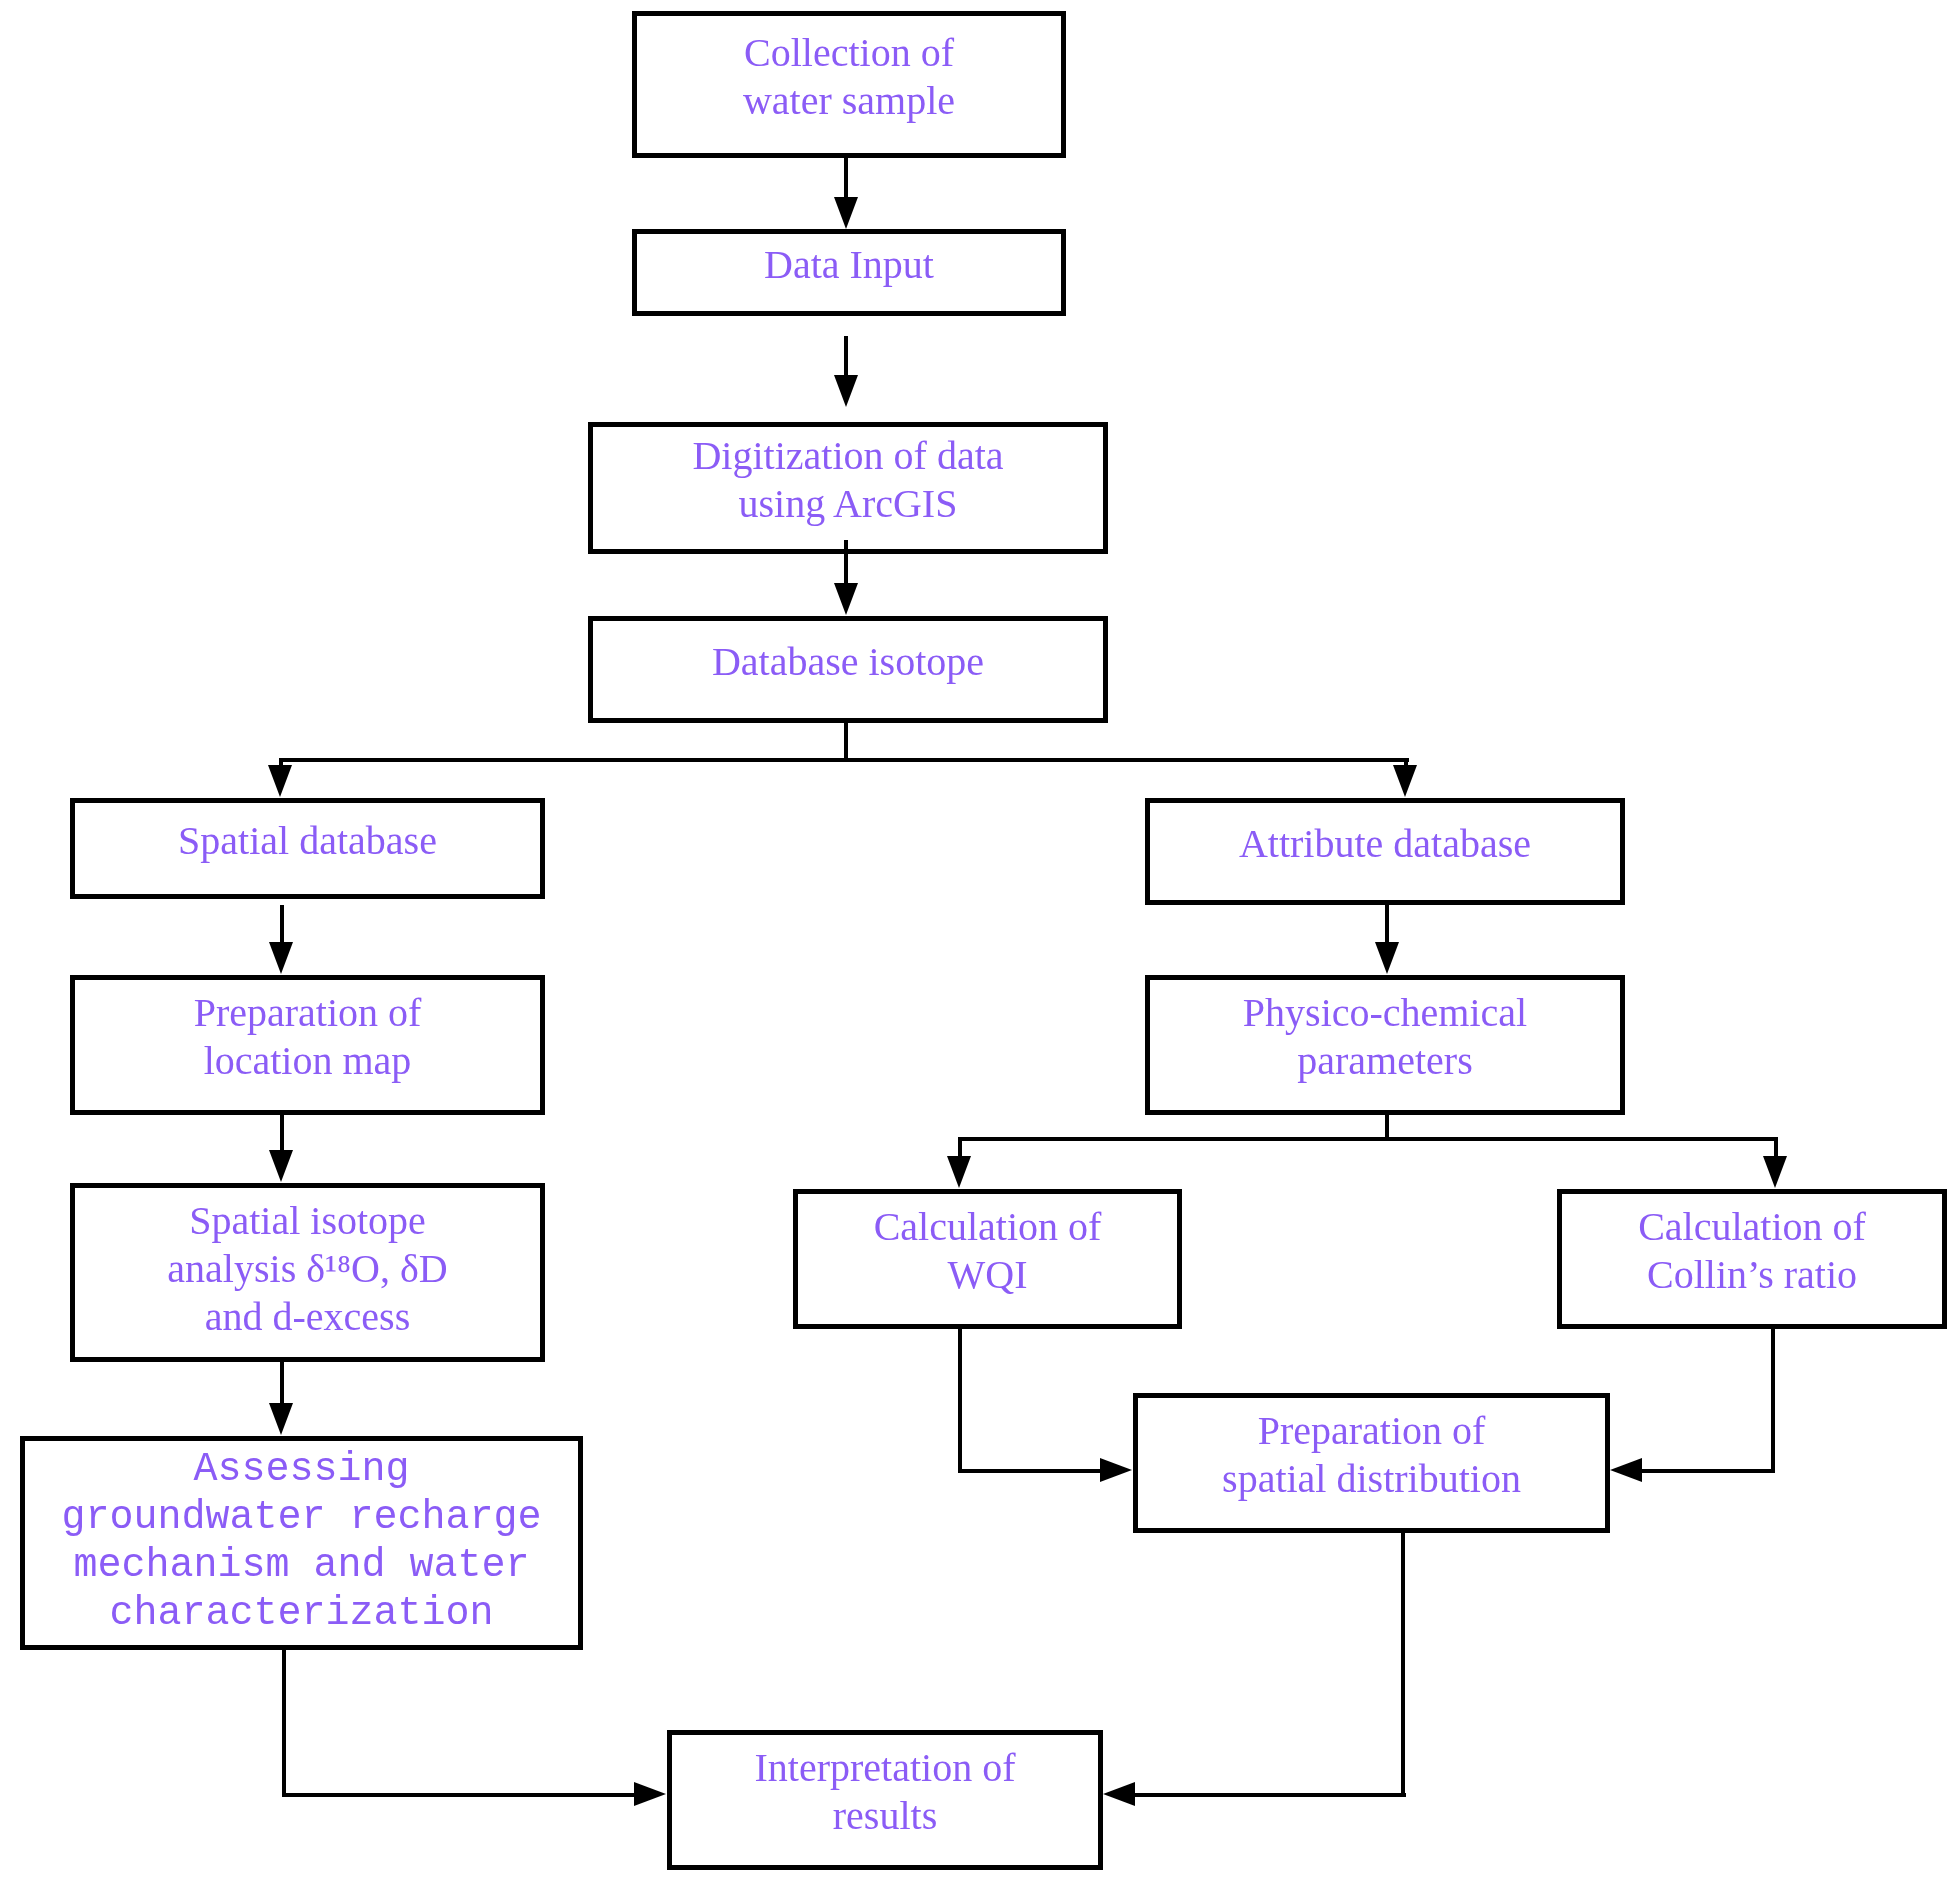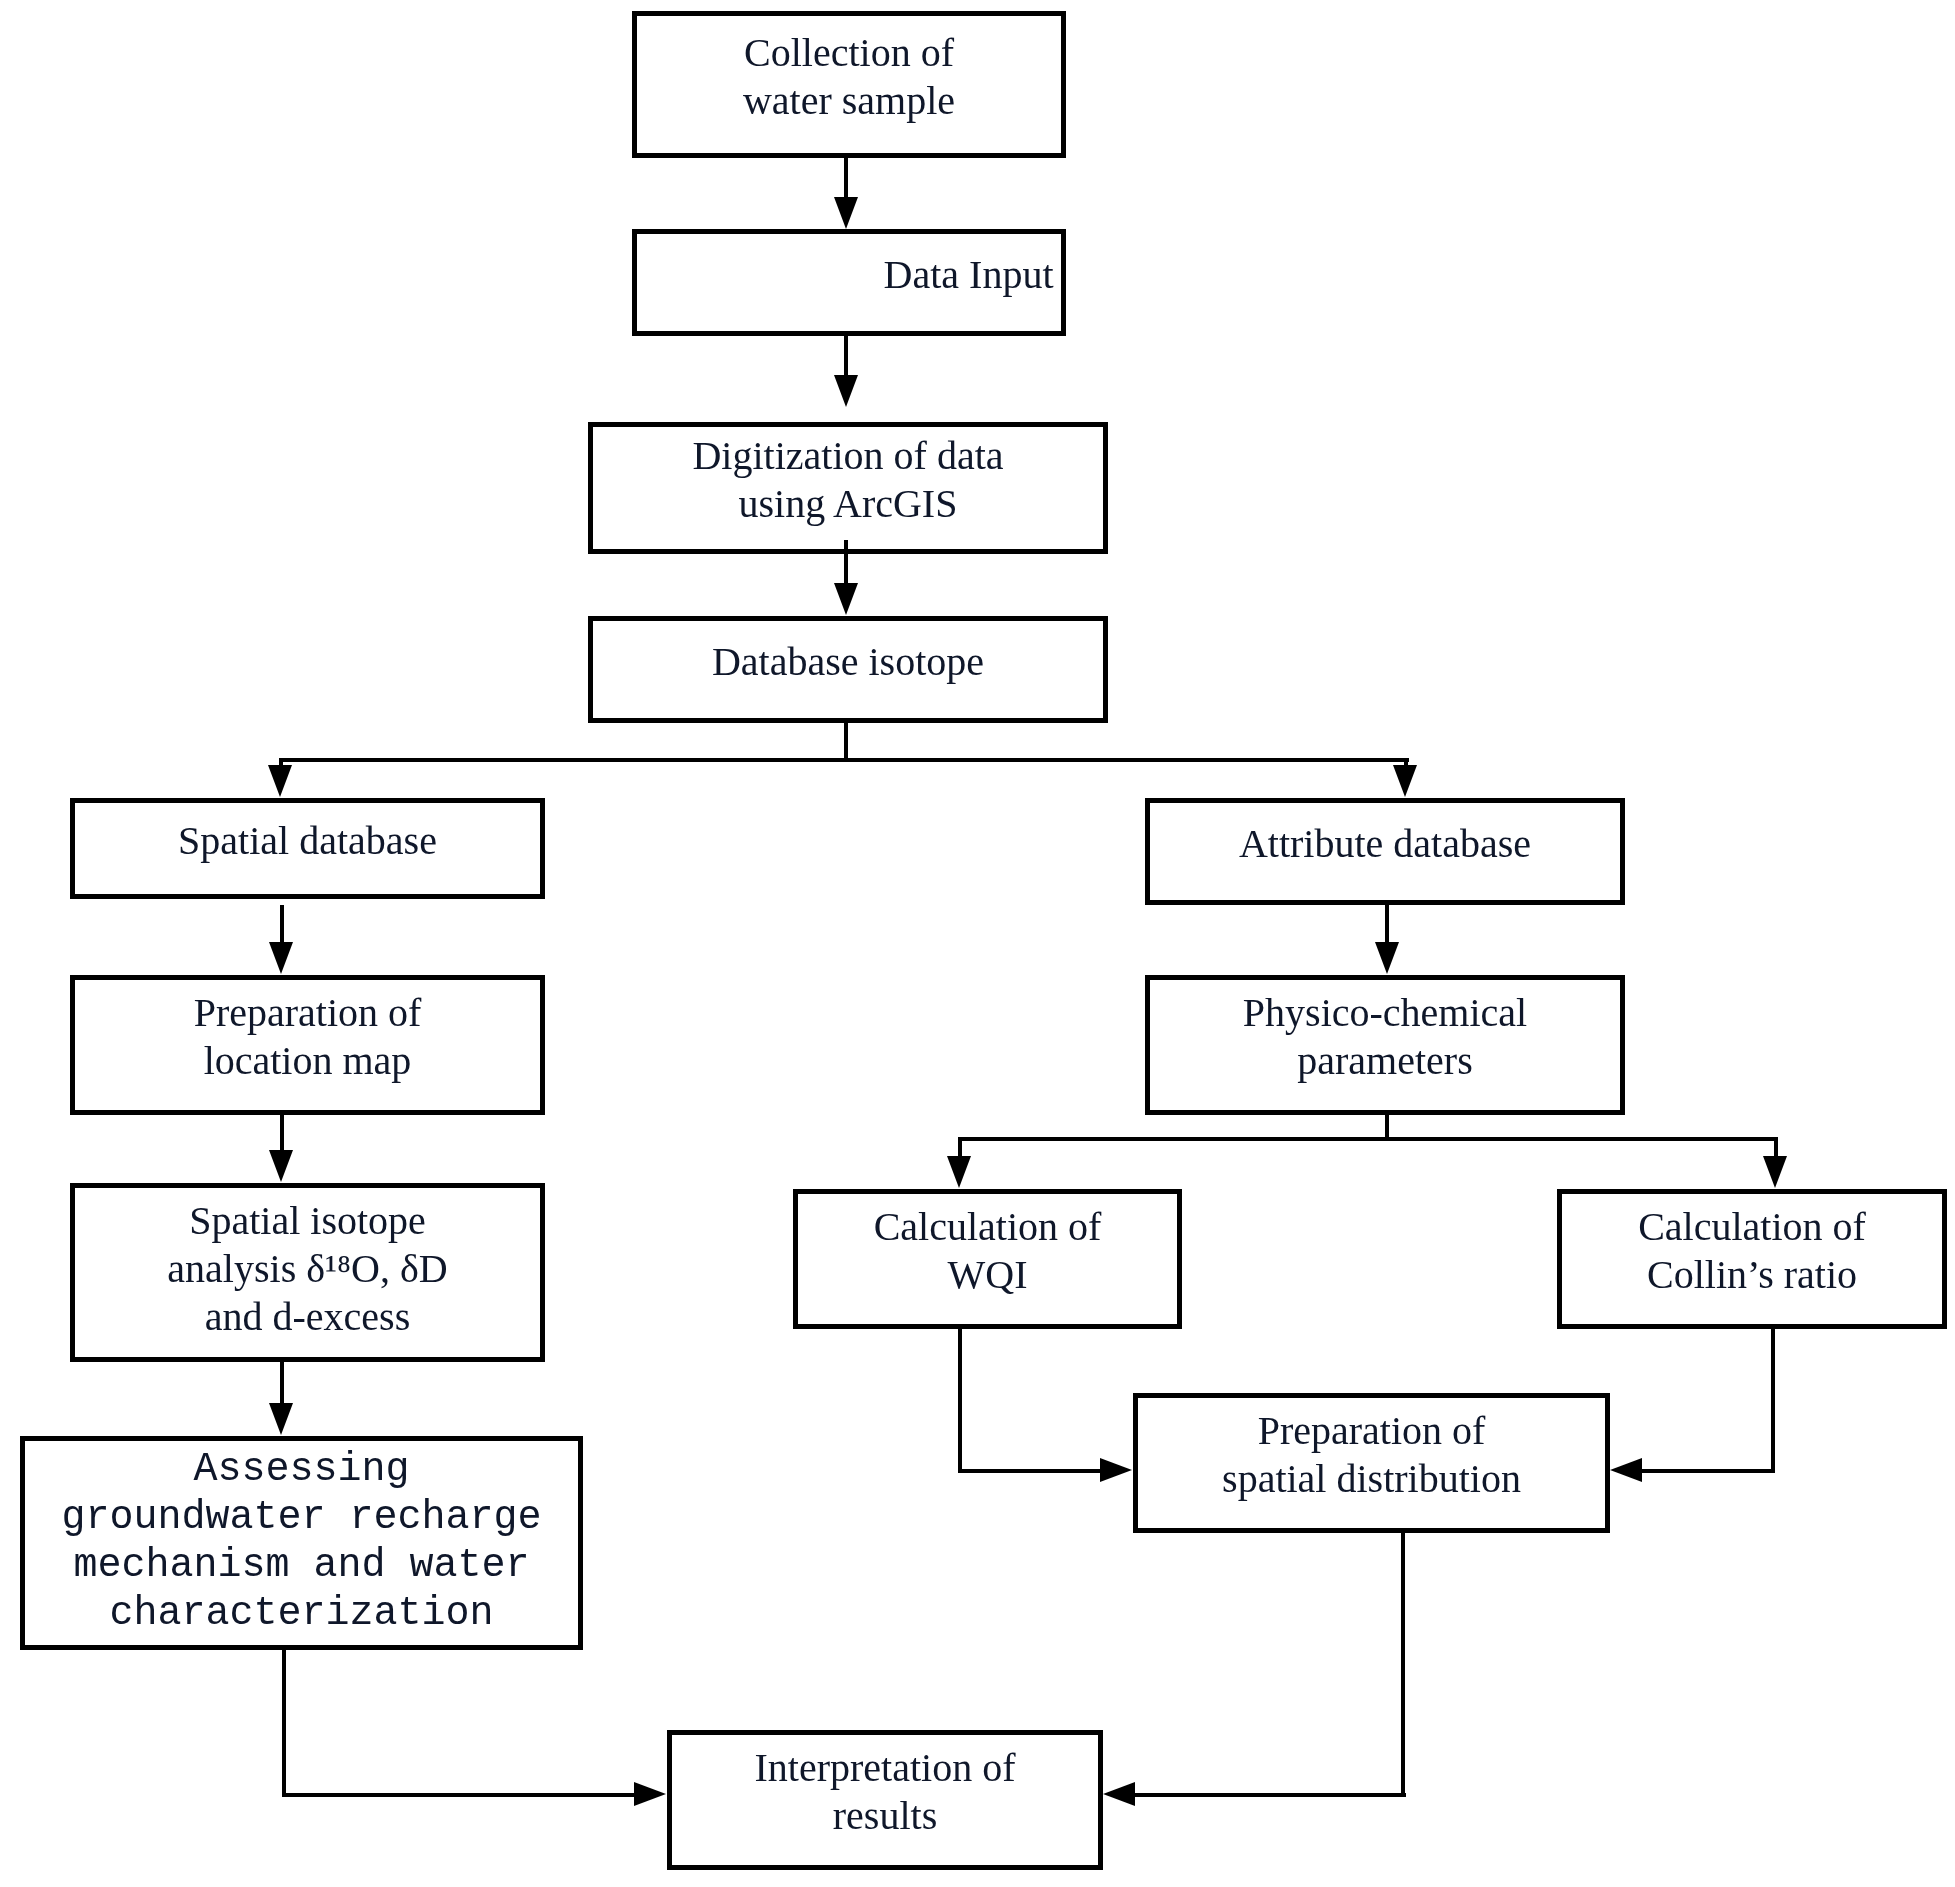--- a/index.html
+++ b/index.html
@@ -23,21 +23,21 @@
     display: flex;
     align-items: center;
     justify-content: center;
     text-align: center;
     padding: 5px 7.5px 21px 7.5px;
   }
   .node .lbl {
     white-space: pre-line;
     font-size: 40px;
     line-height: 1.2;
-    color: #0f172a;
+    color: #8b5cf6;
   }
   .n-assessing { padding-bottom: 6.2px; font-family: Liberation Mono, monospace; }
   .n-isotope  { padding-bottom: 11.2px; }
   .seg {
     position: absolute;
     background: #000000;
   }
   .head {
     position: absolute;
     width: 0;
@@ -62,21 +62,21 @@
 </head>
 <body>
 
 <div class="canvas">
 
   <div class="node" style="left:632px;top:11.2px;width:434px;height:147px;">
     <span class="lbl">Collection of
 water sample</span>
   </div>
 
-  <div class="node" style="left:632px;top:229px;width:434px;height:107px;justify-content:flex-end;">
+  <div class="node" style="left:632px;top:229px;width:434px;height:87px;">
     <span class="lbl">Data Input</span>
   </div>
 
   <div class="node" style="left:588px;top:422px;width:520px;height:132px;">
     <span class="lbl">Digitization of data
 using ArcGIS</span>
   </div>
 
   <div class="node" style="left:588px;top:616px;width:520px;height:107px;">
     <span class="lbl">Database isotope</span>

